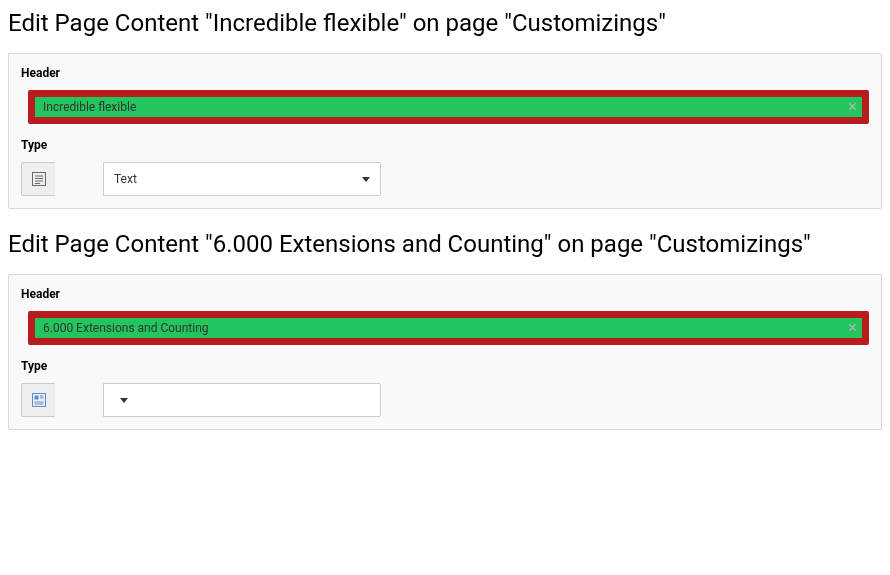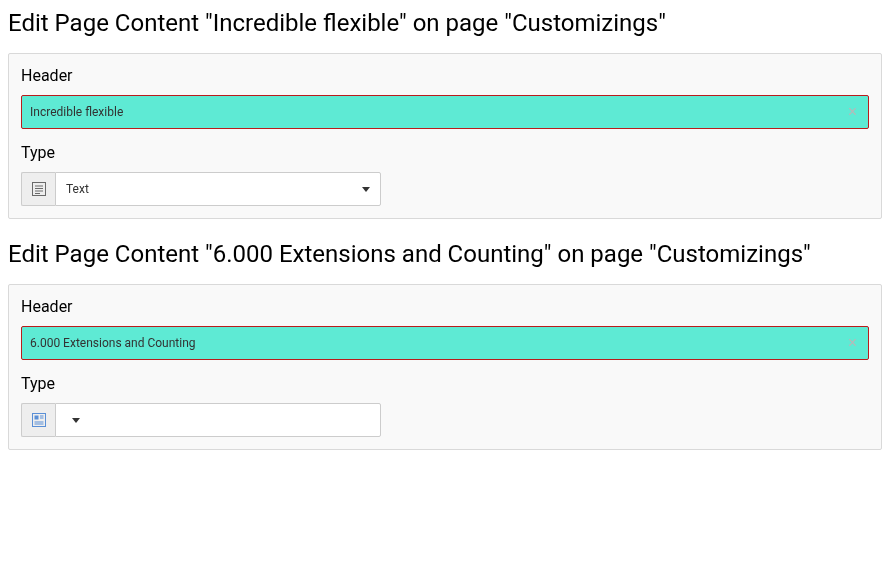--- a/index.html
+++ b/index.html
@@ -32,40 +32,41 @@
       padding: 12px;
     }
     .form-group {
       margin-bottom: 14px;
     }
     .form-group:last-child {
       margin-bottom: 0;
     }
     .form-label {
       display: block;
-      font-weight: 400;
-      font-size: 16px;
+      font-weight: 700;
+      font-size: 12px;
       color: #000;
       margin-bottom: 10px;
     }
     .input-wrap {
       position: relative;
       display: flex;
       align-items: center;
     }
     .text-input {
       width: 100%;
       padding: 8px 28px 8px 8px;
-      border: 1px solid #b91c1c;
+      border: 7px solid #b91c1c;
       border-radius: 2px;
       font-size: 12px;
       color: #333;
-      background: #5eead4;
+      background: #22c55e;
       height: 34px;
       font-family: inherit;
+      margin-left: 7px;
     }
     .clear-btn {
       position: absolute;
       right: 8px;
       color: #b8b8b8;
       font-size: 16px;
       line-height: 1;
       cursor: pointer;
       padding: 2px 4px;
       background: none;
@@ -90,20 +91,21 @@
     .select-control {
       flex: 1;
       position: relative;
       border: 1px solid #ccc;
       border-radius: 0 2px 2px 0;
       background: #fff;
       display: flex;
       align-items: center;
       padding: 12px 10px;
       cursor: pointer;
+      margin-left: 48px;
     }
     .select-value {
       flex: 1;
       font-size: 12px;
       color: #333;
     }
     .select-caret {
       width: 0;
       height: 0;
       border-left: 4px solid transparent;

